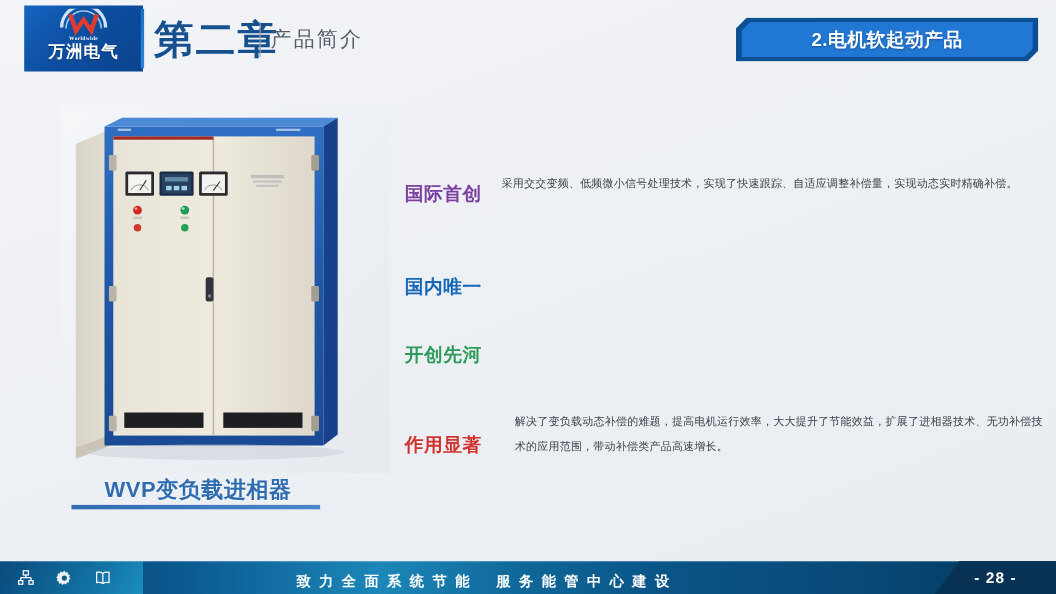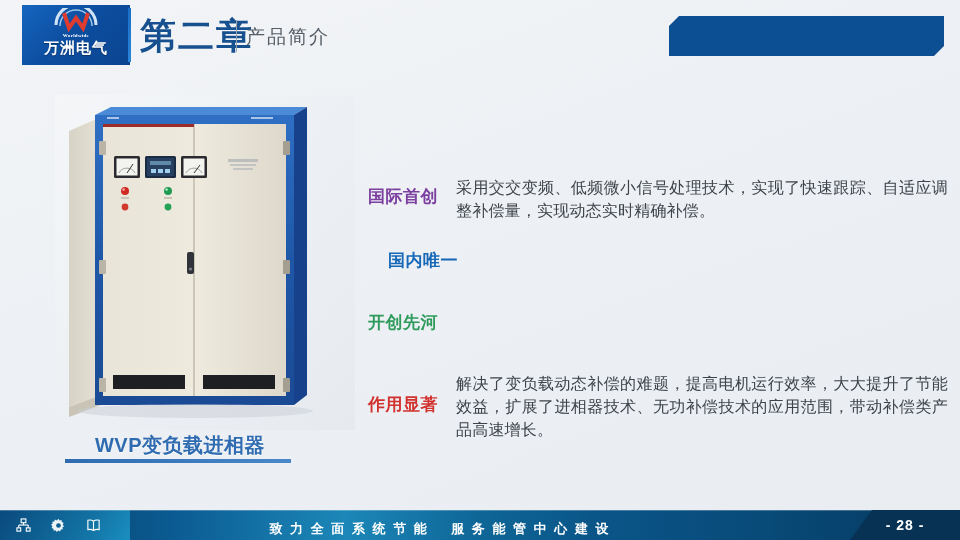--- a/index.html
+++ b/index.html
@@ -79,33 +79,33 @@
   }
 
   
   .features { position:absolute; left:368px; top:150px; width:580px; }
   .feature { position:relative; display:flex; align-items:flex-start; }
   .f-label {
     flex:0 0 88px; font-size:17px; font-weight:bold; letter-spacing:.5px;
     line-height:22px; white-space:nowrap;
   }
   .f-body {
-    flex:1; font-size:16px; color:#3d4349; line-height:23px;
+    flex:1; font-size:10px; color:#3d4349; line-height:23px;
     letter-spacing:.2px; text-align:justify;
   }
-  .feature.f1 { position:absolute; left:0; top:26px; width:580px;justify-content:flex-end; }
+  .feature.f1 { position:absolute; left:0; top:6px; width:580px;justify-content:flex-end; }
   .feature.f1 .f-label { color:#7b3fa0; padding-top:10px; }
   .feature.f1 .f-body { width:472px; }
   .feature.f2 { position:absolute; left:0; top:100px; width:580px; }
-  .feature.f2 .f-label { color:#1667b8;margin-left:20px; }
+  .feature.f2 .f-label { color:#1667b8; }
   .feature.f3 { position:absolute; left:0; top:162px; width:580px; }
   .feature.f3 .f-label { color:#2e9b5c; }
   .feature.f4 { position:absolute; left:0; top:222px; width:580px; }
   .feature.f4 .f-label { color:#d1322e; padding-top:22px; }
-  .feature.f4 .f-body { width:470px; }
+  .feature.f4 .f-body { width:470px;margin-left:12px; }
 
   
   .footer { position:absolute; left:0; bottom:0; width:960px; height:30px; }
   .footer-bg {
     position:absolute; inset:0;
     background:linear-gradient(90deg,#053a63 0%,#0b5b92 18%,#1c87b8 36%,#0e6697 50%,#0a5588 62%,#084a78 80%,#06385f 100%);
   }
   .footer-left-panel {
     position:absolute; left:0; top:0; width:130px; height:30px;
     background:linear-gradient(120deg,#0a4a7d 0%,#1375a6 70%,#1a8ec0 100%);
@@ -149,20 +149,23 @@
       <div class="logo-name">万洲电气</div>
     </div>
 
     <div class="header-divider"></div>
     <div class="chapter">第二章</div>
     <div class="title-sep"></div>
     <div class="subject">产品简介</div>
 
     <div class="badge-wrap">
       <div class="badge-outer"></div>
+      <div class="badge-inner">
+        <span class="badge-text">2.电机软起动产品</span>
+      </div>
     </div>
   </div>
 
   <div class="product">
     <svg width="300" height="335" viewBox="0 0 300 335">
       <defs>
         <linearGradient id="bgGrad" x1="0" y1="0" x2="1" y2="1">
           <stop offset="0%" stop-color="#f4f6f8"></stop>
             <stop offset="100%" stop-color="#e6eaef"></stop>
         </linearGradient>

